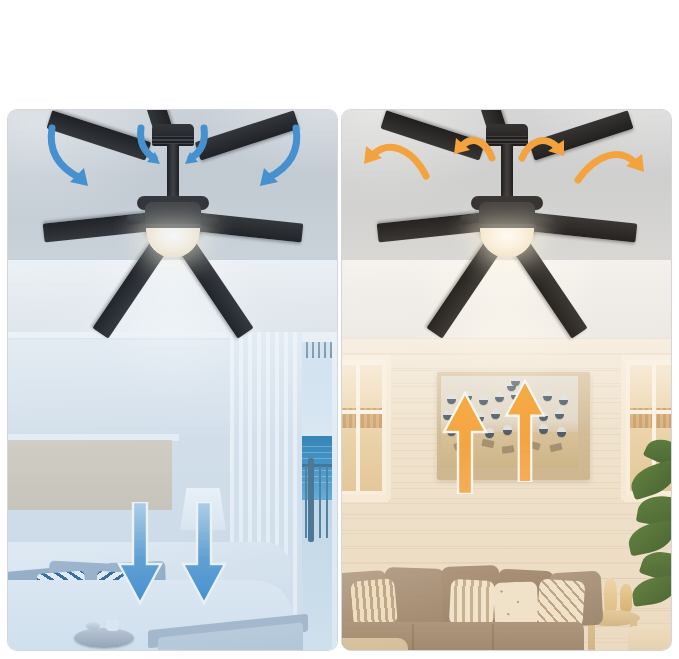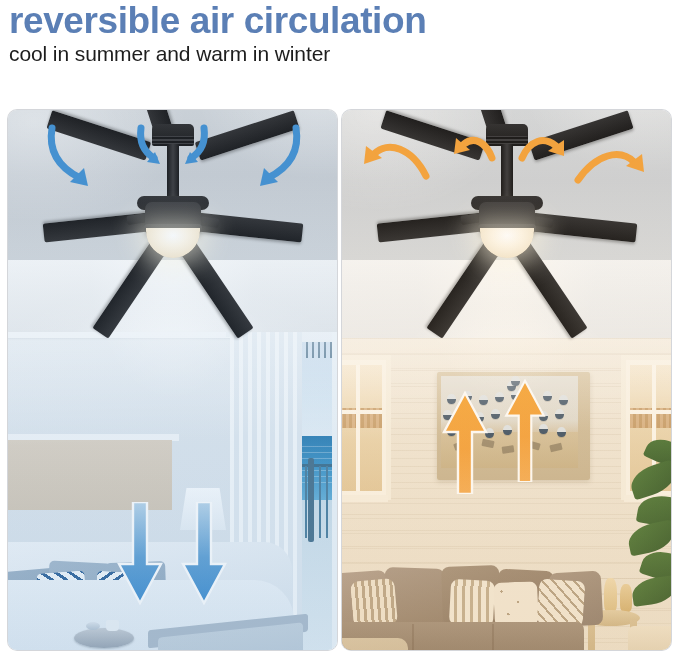--- a/index.html
+++ b/index.html
@@ -257,22 +257,20 @@
   .big-arrow{position:absolute;width:46px;height:104px;}
   .ba-l1{left:109px;top:392px;}
   .ba-l2{left:173px;top:392px;}
   .ba-r1{left:100px;top:280px;}
   .ba-r2{left:160px;top:268px;}
 </style>
 </head>
 <body>
 
 <div id="header">
-  <div id="title">reversible air circulation</div>
-  <div id="subtitle">cool in summer and warm in winter</div>
 </div>
 
 <div class="panel" id="panel-left">
   <div class="scene">
     <div class="ceiling-cool"></div>
     <div class="wall-cool"></div>
     <div class="moulding" style="top:222px"></div>
     <div class="headboard-rail"></div>
     <div class="headboard"></div>
 

